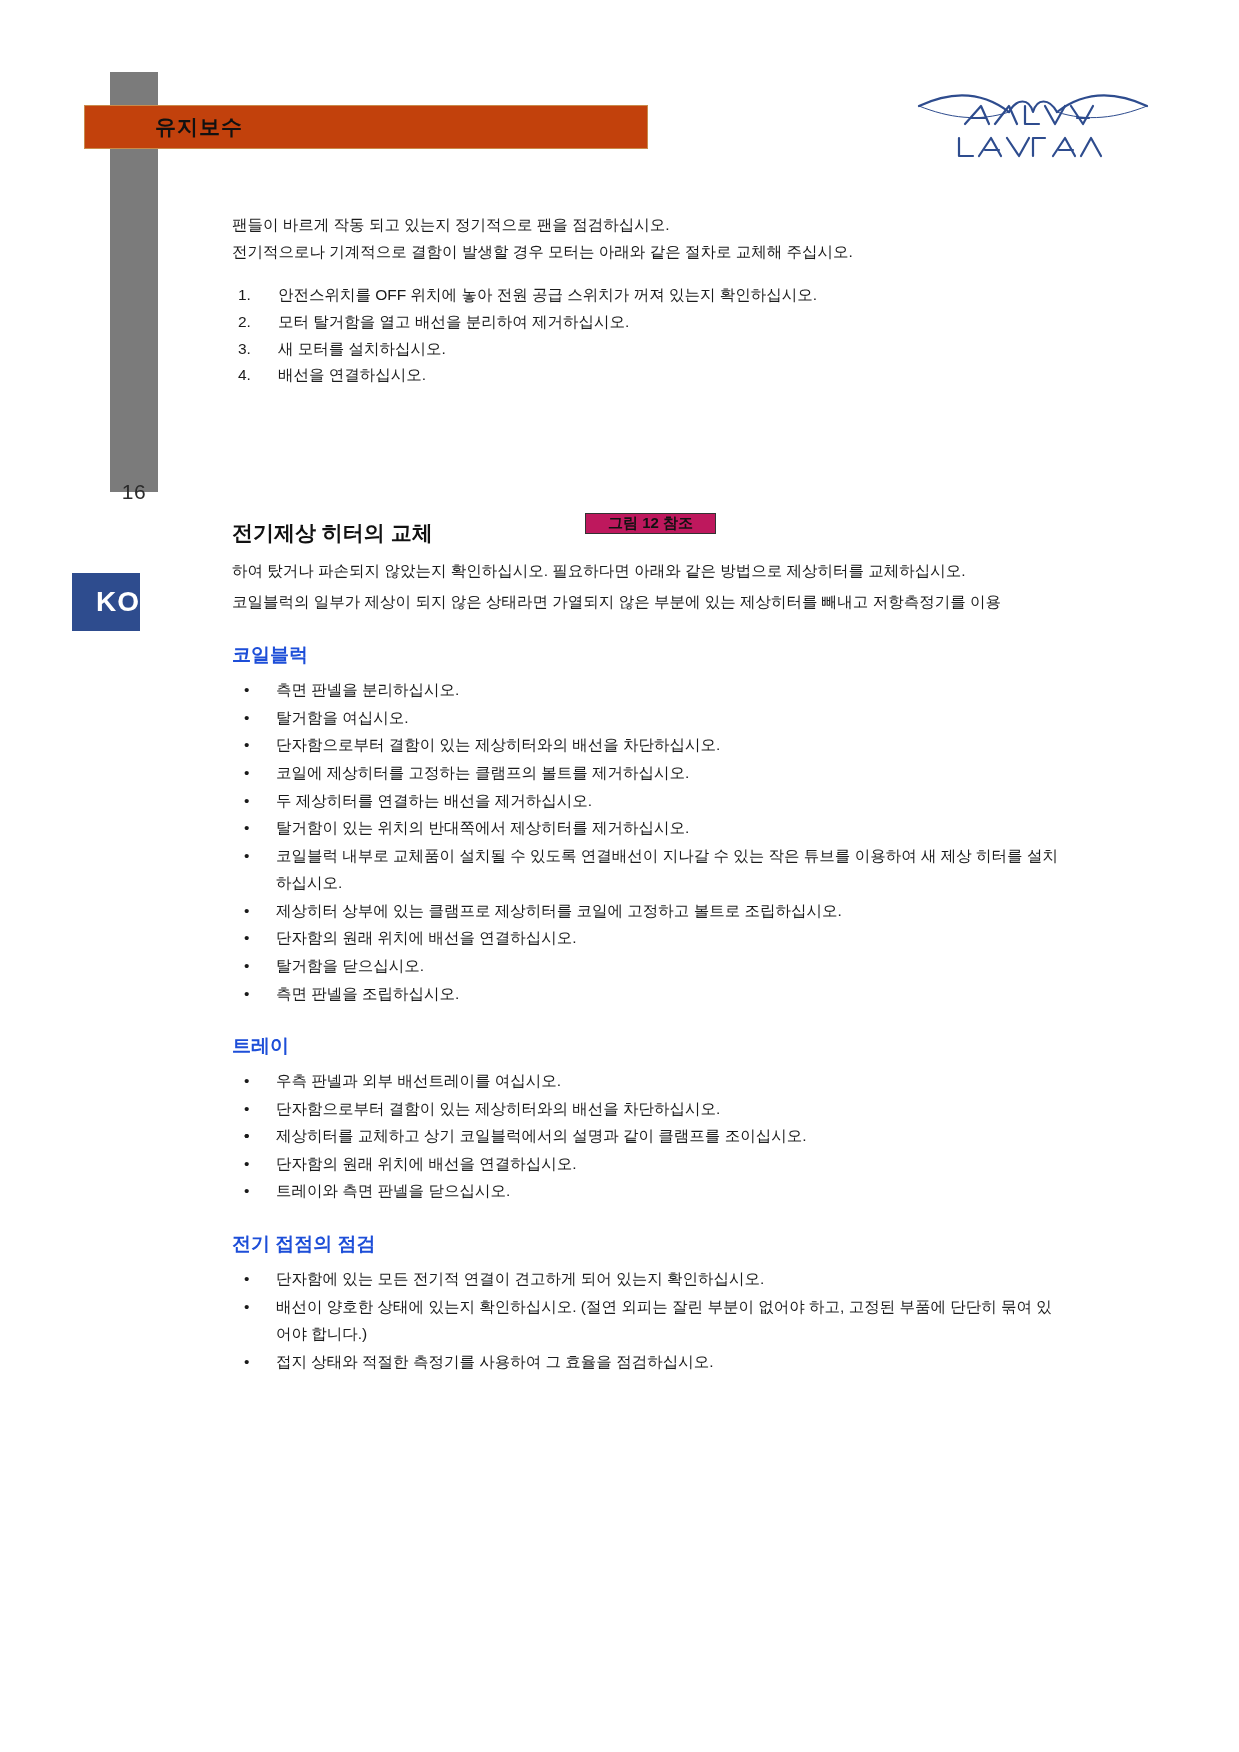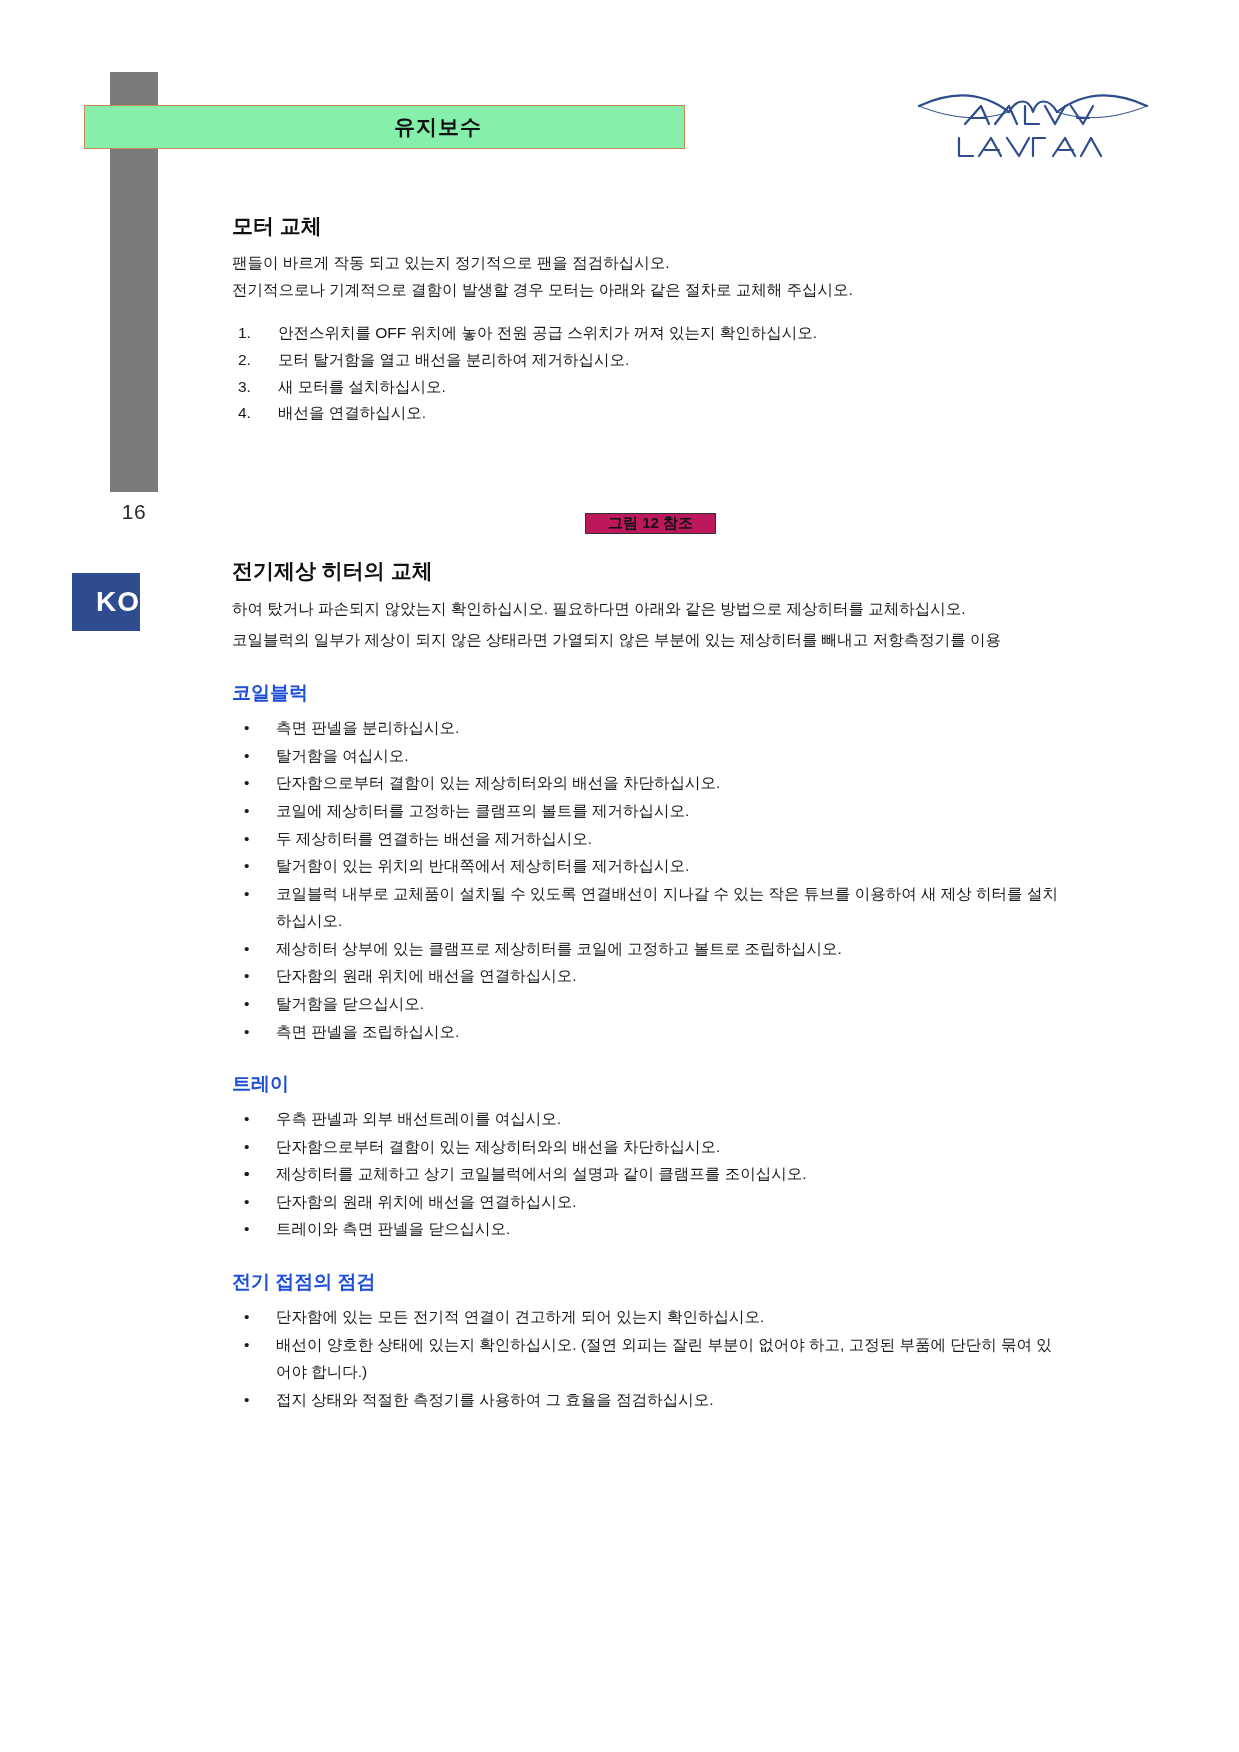--- a/index.html
+++ b/index.html
@@ -27,21 +27,20 @@
   }
   #page-number {
     position: absolute;
     left: 112px;
     top: 480px;
     width: 44px;
     text-align: center;
     font-size: 21px;
     color: #2b2b2b;
     letter-spacing: 0.5px;
-    margin-top: 20px;
   }
 
   
   #lang-badge {
     position: absolute;
     left: 72px;
     top: 573px;
     width: 68px;
     height: 58px;
     background: #2e4c8e;
@@ -54,26 +53,24 @@
     letter-spacing: 1px;
   }
 
   
   #header-band {
     position: absolute;
     left: 84px;
     top: 105px;
     width: 562px;
     height: 42px;
-    background: #86efac;
+    background: #c2410c;
     border: 1px solid #c98b4b;
     display: flex;
     align-items: center;
-    justify-content: center;
-    padding-left: 37px;
   }
   #header-band .title {
     font-size: 21px;
     font-weight: bold;
     color: #111111;
     letter-spacing: 1px;
     padding-left: 70px;
   }
 
   
@@ -200,21 +197,20 @@
     </g>
   </svg>
 </div>
 
 <div id="figure-ref">
   <span>그림 12 참조</span>
 </div>
 
 <div id="content">
 
-  <h2 class="section-title">모터 교체</h2>
   <p class="para">팬들이 바르게 작동 되고 있는지 정기적으로 팬을 점검하십시오.</p>
   <p class="para">전기적으로나 기계적으로 결함이 발생할 경우 모터는 아래와 같은 절차로 교체해 주십시오.</p>
 
   <ol class="numbered">
     <li>
       <span class="num">1.</span>
       <span>안전스위치를 OFF 위치에 놓아 전원 공급 스위치가 꺼져 있는지 확인하십시오.</span>
     </li>
     <li>
       <span class="num">2.</span>

